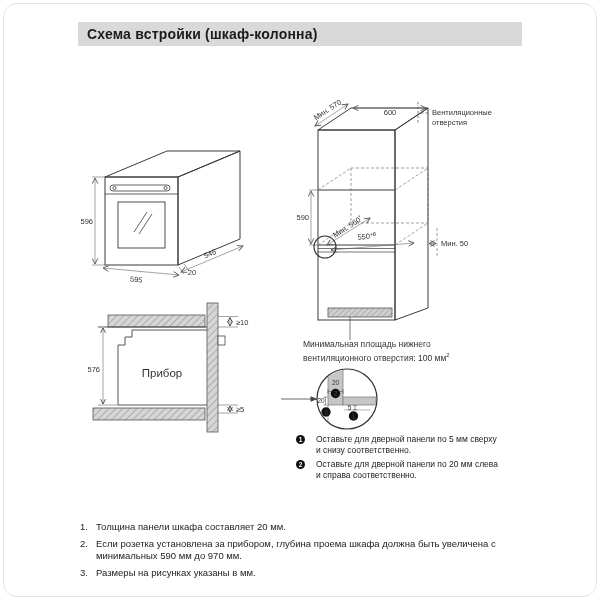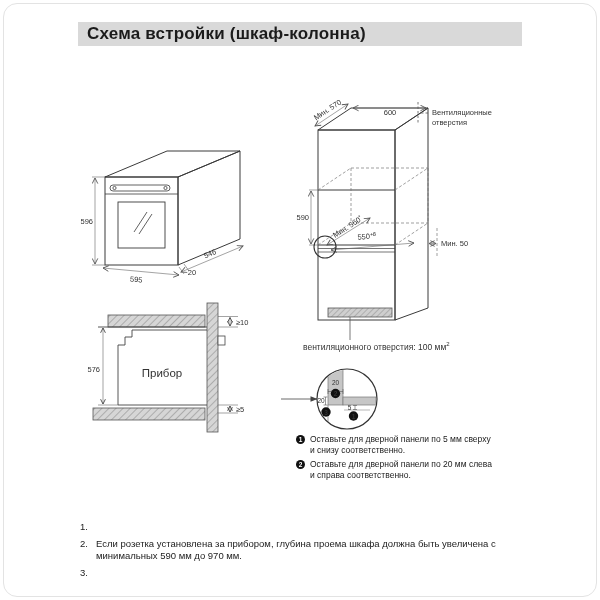--- a/index.html
+++ b/index.html
@@ -5,29 +5,29 @@
   html,body{margin:0;padding:0;}
   body{
     width:600px;height:600px;position:relative;background:#ffffff;
     font-family:"Liberation Sans","DejaVu Sans",sans-serif;color:#222;overflow:hidden;
   }
   .page-border{position:absolute;inset:3px;border:1.5px solid #e3e3e3;border-radius:14px;pointer-events:none;}
   .header-bar{
     position:absolute;left:78px;top:22px;width:444px;height:24px;
     background:#d9d9d9;display:flex;align-items:center;padding-left:9px;box-sizing:border-box;
   }
-  .header-bar h1{font-size:17px;font-weight:bold;margin:0;color:#1b1b1b;letter-spacing:.2px;}
+  .header-bar h1{font-size:14px;font-weight:bold;margin:0;color:#1b1b1b;letter-spacing:.2px;}
   svg{position:absolute;overflow:visible;}
   svg text{font-family:"Liberation Sans","DejaVu Sans",sans-serif;fill:#333;}
   .dim{font-size:7.5px;}
   .dim-sm{font-size:6.5px;}
   .vent-note{position:absolute;left:303px;top:339px;width:232px;font-size:8.5px;line-height:11px;color:#333;}
   .vent-note sup{font-size:6px;}
   .notes{position:absolute;left:296px;top:434px;width:238px;}
-  .note-item{display:flex;gap:5px;margin-bottom:3px;font-size:8.5px;line-height:11px;color:#222;}
+  .note-item{display:flex;gap:11px;margin-bottom:3px;font-size:8.5px;line-height:11px;color:#222;}
   .marker{
     flex:0 0 auto;width:9px;height:9px;border-radius:50%;background:#111;color:#fff;
     font-size:6.5px;line-height:9px;text-align:center;margin-top:1px;font-weight:bold;
   }
   .note-text{width:185px;}
   .footnotes{position:absolute;left:80px;top:521px;width:462px;}
   .fn-item{display:flex;gap:4px;margin-bottom:4px;font-size:9.5px;line-height:12.5px;color:#222;}
   .fn-num{flex:0 0 12px;}
 </style>
 </head>
@@ -207,38 +207,41 @@
       <text x="48" y="62.5" text-anchor="middle" font-size="6.5" font-weight="bold" fill="#fff">3</text>
     </g>
     <g>
       <circle cx="75.5" cy="64" r="4.7" fill="#111"></circle>
       <text x="75.5" y="66.5" text-anchor="middle" font-size="6.5" font-weight="bold" fill="#fff">1</text>
     </g>
   </g>
 </svg>
 
 <div class="vent-note">
+  <div>Минимальная площадь нижнего</div>
   <div><span>вентиляционного отверстия: 100 мм</span><sup>2</sup></div>
 </div>
 
 <div class="notes">
   <div class="note-item">
     <span class="marker">1</span>
     <span class="note-text">Оставьте для дверной панели по 5 мм сверху и снизу соответственно.</span>
   </div>
   <div class="note-item">
     <span class="marker">2</span>
     <span class="note-text">Оставьте для дверной панели по 20 мм слева и справа соответственно.</span>
   </div>
 </div>
 
 <div class="footnotes">
   <div class="fn-item">
     <span class="fn-num">1.</span>
+    <span>Толщина панели шкафа составляет 20 мм.</span>
   </div>
   <div class="fn-item">
     <span class="fn-num">2.</span>
     <span>Если розетка установлена за прибором, глубина проема шкафа должна быть увеличена с минимальных 590 мм до 970 мм.</span>
   </div>
   <div class="fn-item">
     <span class="fn-num">3.</span>
+    <span>Размеры на рисунках указаны в мм.</span>
   </div>
 </div>
 
 </body></html>

